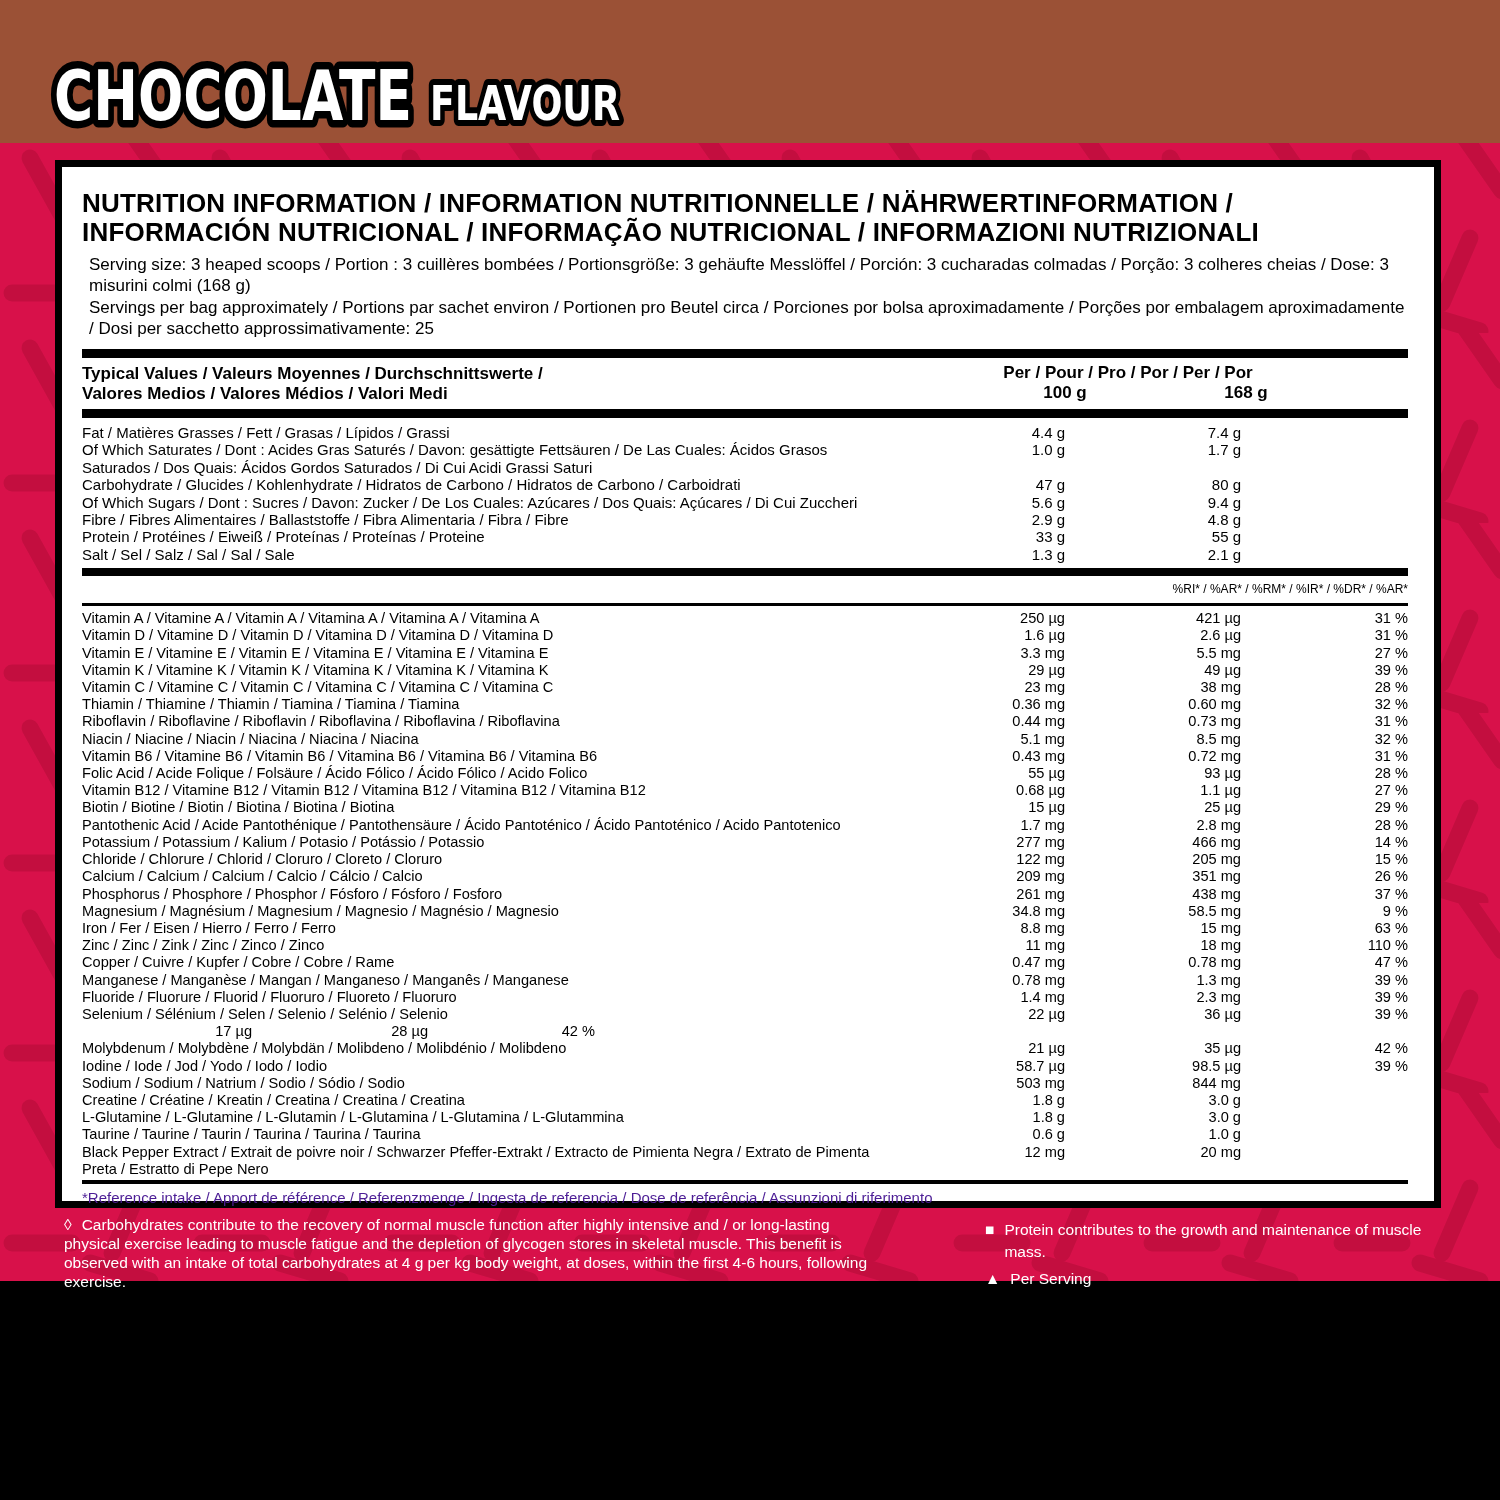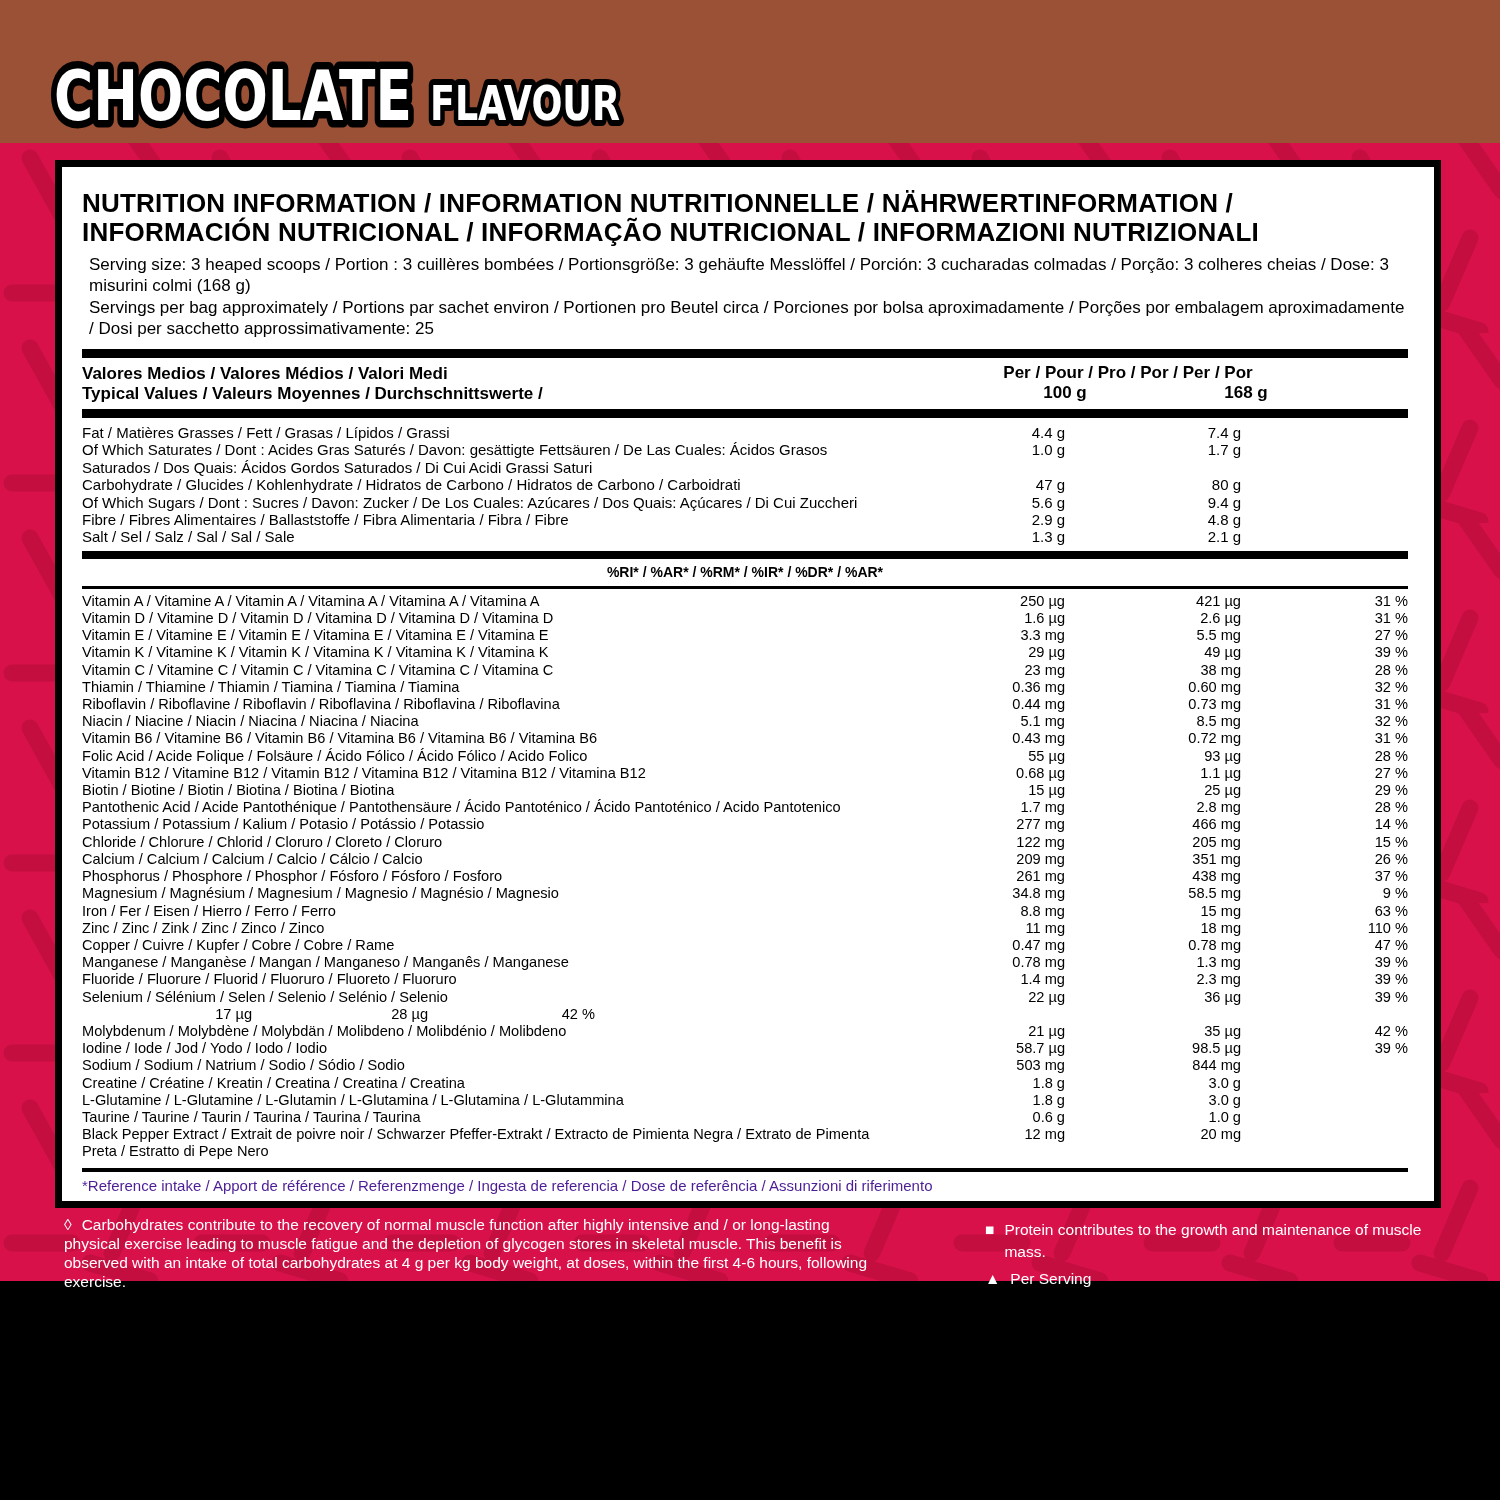--- a/index.html
+++ b/index.html
@@ -24,21 +24,21 @@
   .th-c2{position:absolute;top:25px;right:162px;transform:translateX(50%);font-weight:bold;font-size:17px;white-space:nowrap;}
   .rows-main{padding:6px 0 5px 0;}
   .rows-main .row{font-size:15px;line-height:17.4px;}
   .rows-micro{padding:4px 0 2px 0;}
   .rows-micro .row{font-size:14.6px;line-height:17.2px;}
   .row{display:flex;align-items:flex-start;color:#000;}
   .row .lbl{flex:1;padding-right:6px;}
   .row .c1{width:170px;flex-shrink:0;text-align:right;white-space:nowrap;}
   .row .c2{width:176px;flex-shrink:0;text-align:right;white-space:nowrap;}
   .row .c3{width:167px;flex-shrink:0;text-align:right;white-space:nowrap;}
-  .ri-header{text-align:center;font-weight:bold;font-size:14px;line-height:20px;padding:3px 0 4px 0;}
+  .ri-header{text-align:right;font-weight:normal;font-size:12px;line-height:20px;padding:3px 0 4px 0;}
   .spacer{flex:1;}
   .ref-note{font-size:15px;line-height:18px;padding:5px 0 6px 0;color:#4c1d95;}
   .foot-left{position:absolute;left:64px;top:1215px;width:805px;color:#fff;font-size:15.5px;line-height:19px;z-index:3;}
   .foot-right{position:absolute;left:985px;top:1219px;width:470px;color:#fff;font-size:15.5px;line-height:21.5px;z-index:3;}
   .foot-right .fr-line{display:flex;align-items:flex-start;margin-bottom:6px;}
   .sym{display:inline-block;margin-right:10px;}
 </style>
 </head>
 <body>
 
@@ -71,22 +71,22 @@
   </div>
   <div class="serving">
     <p>Serving size: 3 heaped scoops / Portion : 3 cuillères bombées / Portionsgröße: 3 gehäufte Messlöffel / Porción: 3 cucharadas colmadas / Porção: 3 colheres cheias / Dose: 3 misurini colmi (168 g)</p>
     <p>Servings per bag approximately / Portions par sachet environ / Portionen pro Beutel circa / Porciones por bolsa aproximadamente / Porções por embalagem aproximadamente / Dosi per sacchetto approssimativamente: 25</p>
   </div>
 
   <div class="bar bar-top"></div>
 
   <div class="thead">
     <div class="tleft">
+      <div>Typical Values / Valeurs Moyennes / Durchschnittswerte /</div>
       <div>Valores Medios / Valores Médios / Valori Medi</div>
-      <div>Typical Values / Valeurs Moyennes / Durchschnittswerte /</div>
     </div>
     <span class="th-per">Per / Pour / Pro / Por / Per / Por</span>
     <span class="th-c1">100 g</span>
     <span class="th-c2">168 g</span>
   </div>
 
   <div class="bar"></div>
 
   <div class="rows-main">
 
@@ -118,20 +118,26 @@
     <div class="c3"></div>
   </div>
 
   <div class="row">
     <div class="lbl">Fibre / Fibres Alimentaires / Ballaststoffe / Fibra Alimentaria / Fibra / Fibre</div>
     <div class="c1">2.9 g</div>
     <div class="c2">4.8 g</div>
     <div class="c3"></div>
   </div>
 
+  <div class="row">
+    <div class="lbl">Protein / Protéines / Eiweiß / Proteínas / Proteínas / Proteine</div>
+    <div class="c1">33 g</div>
+    <div class="c2">55 g</div>
+    <div class="c3"></div>
+  </div>
 
   <div class="row">
     <div class="lbl">Salt / Sel / Salz / Sal / Sal / Sale</div>
     <div class="c1">1.3 g</div>
     <div class="c2">2.1 g</div>
     <div class="c3"></div>
   </div>
 </div>
 
   <div class="bar-salt"></div>

